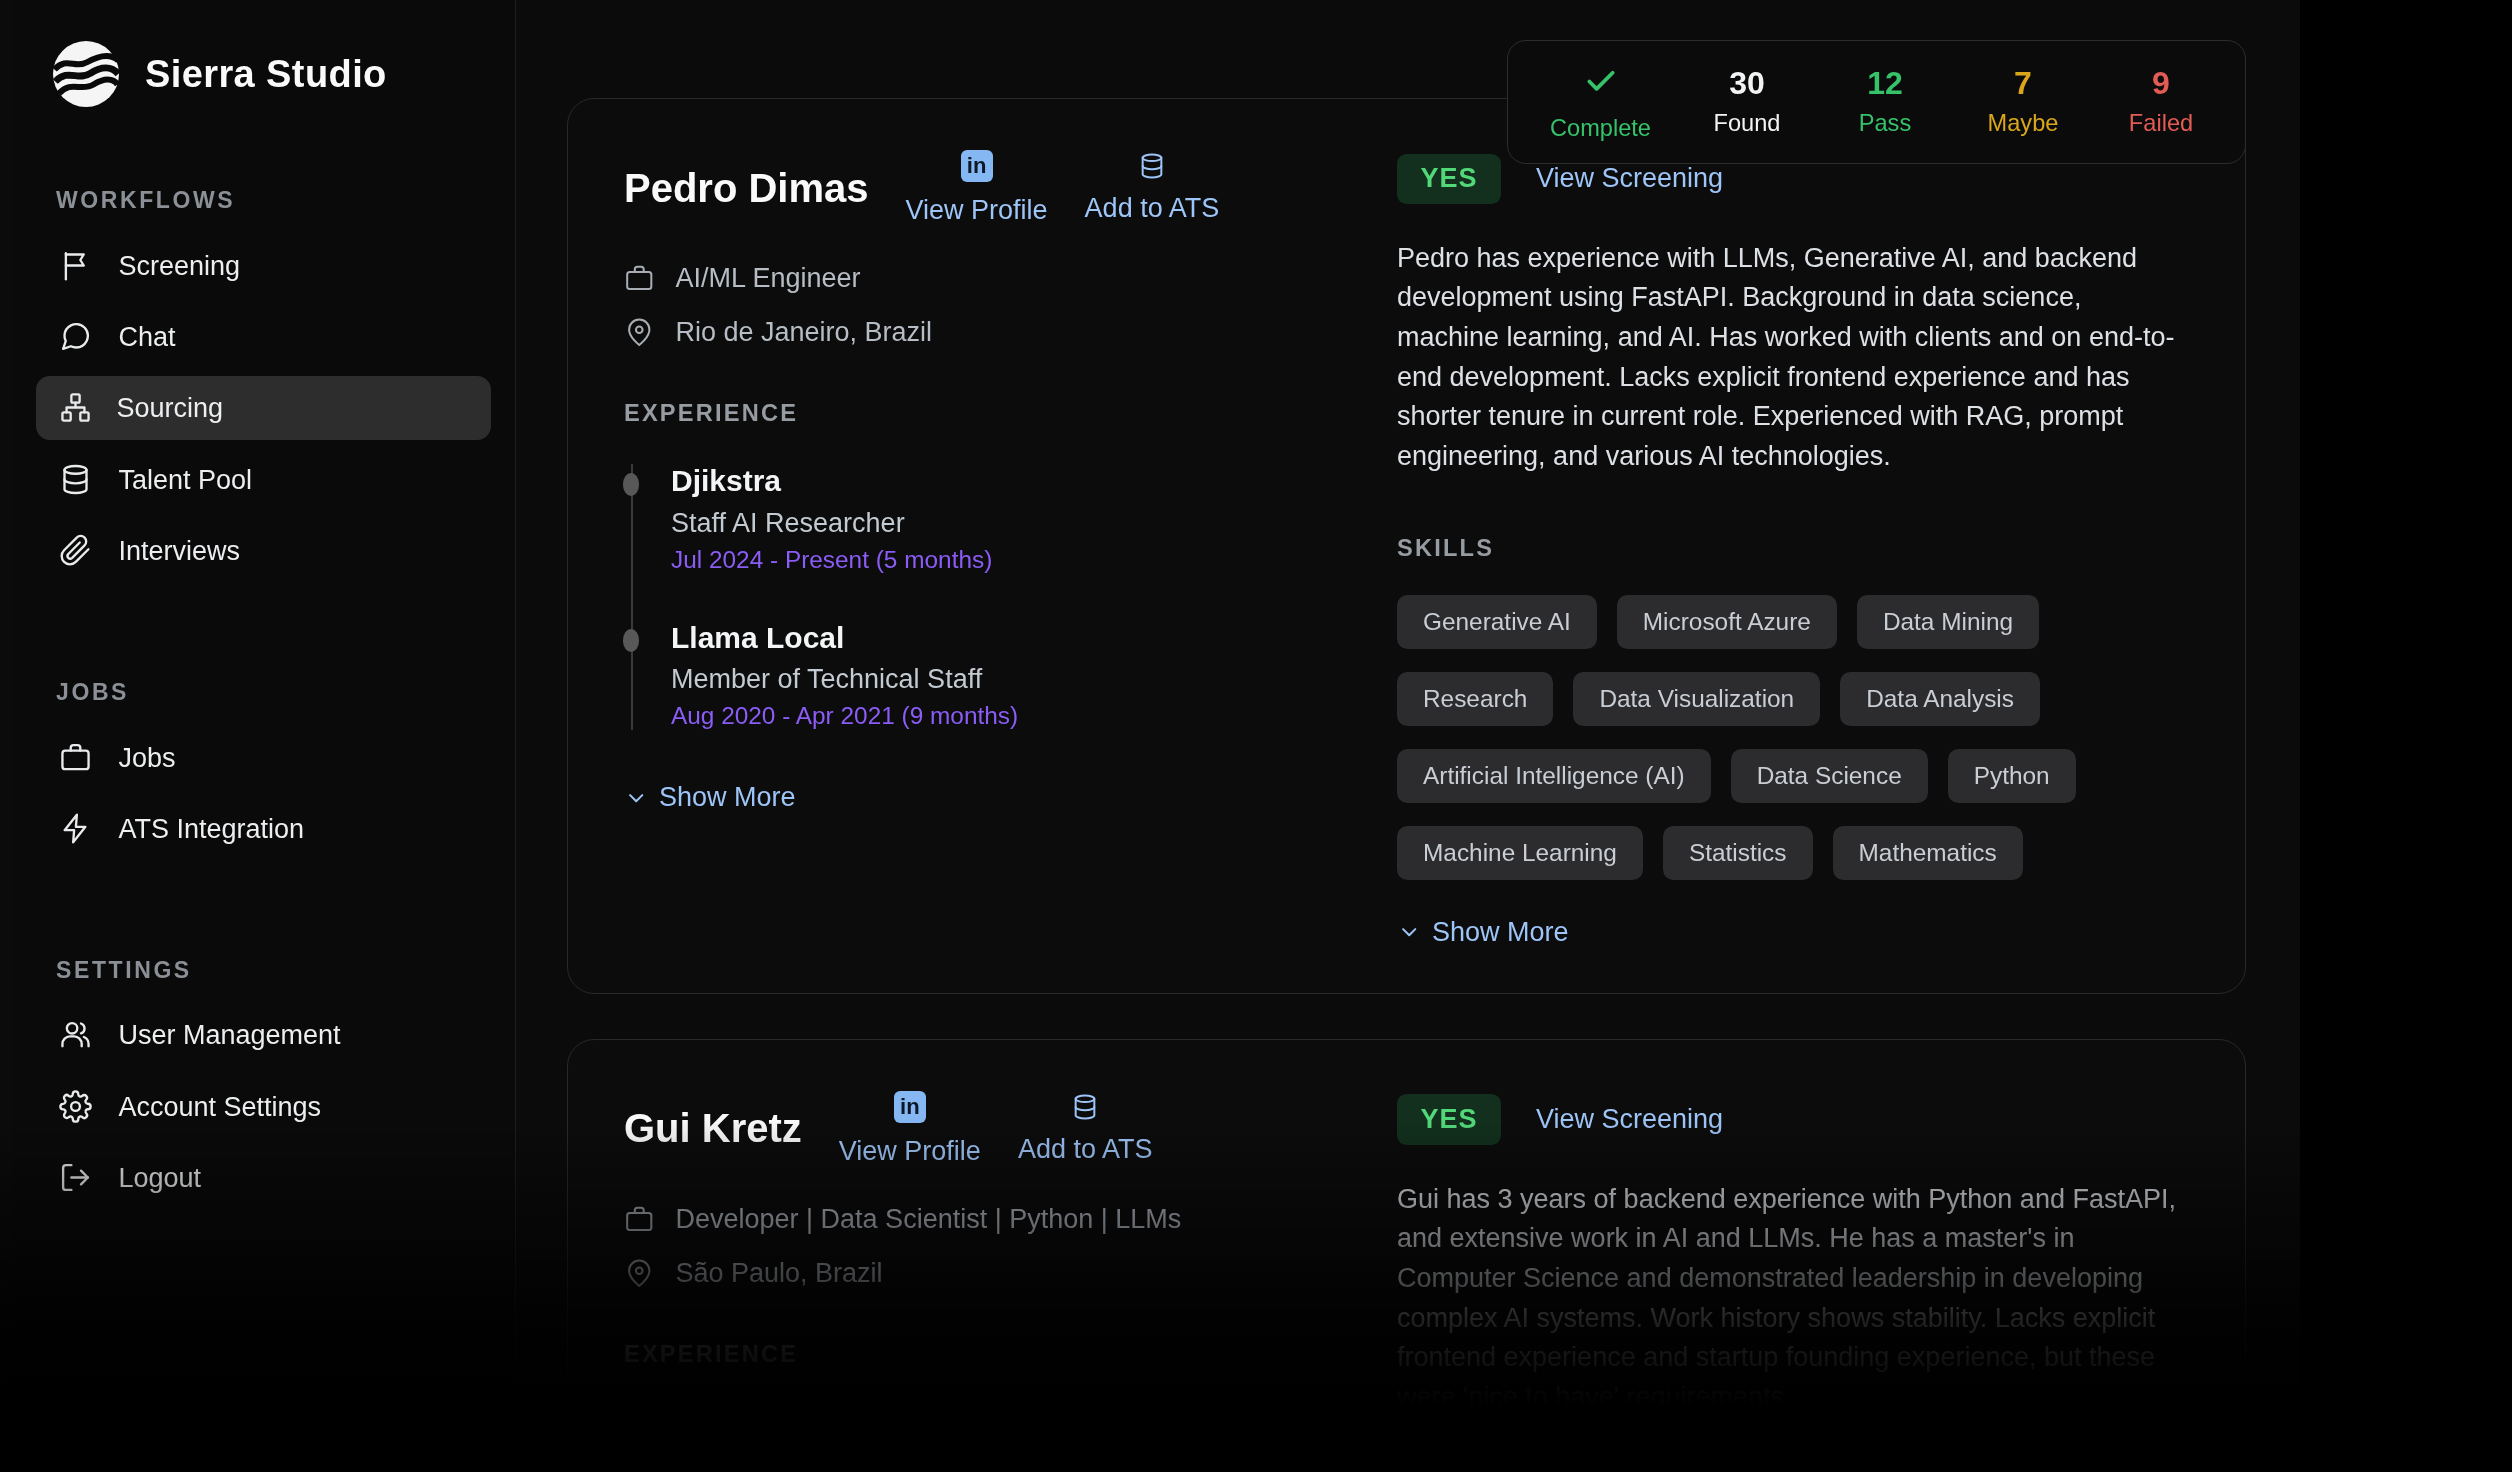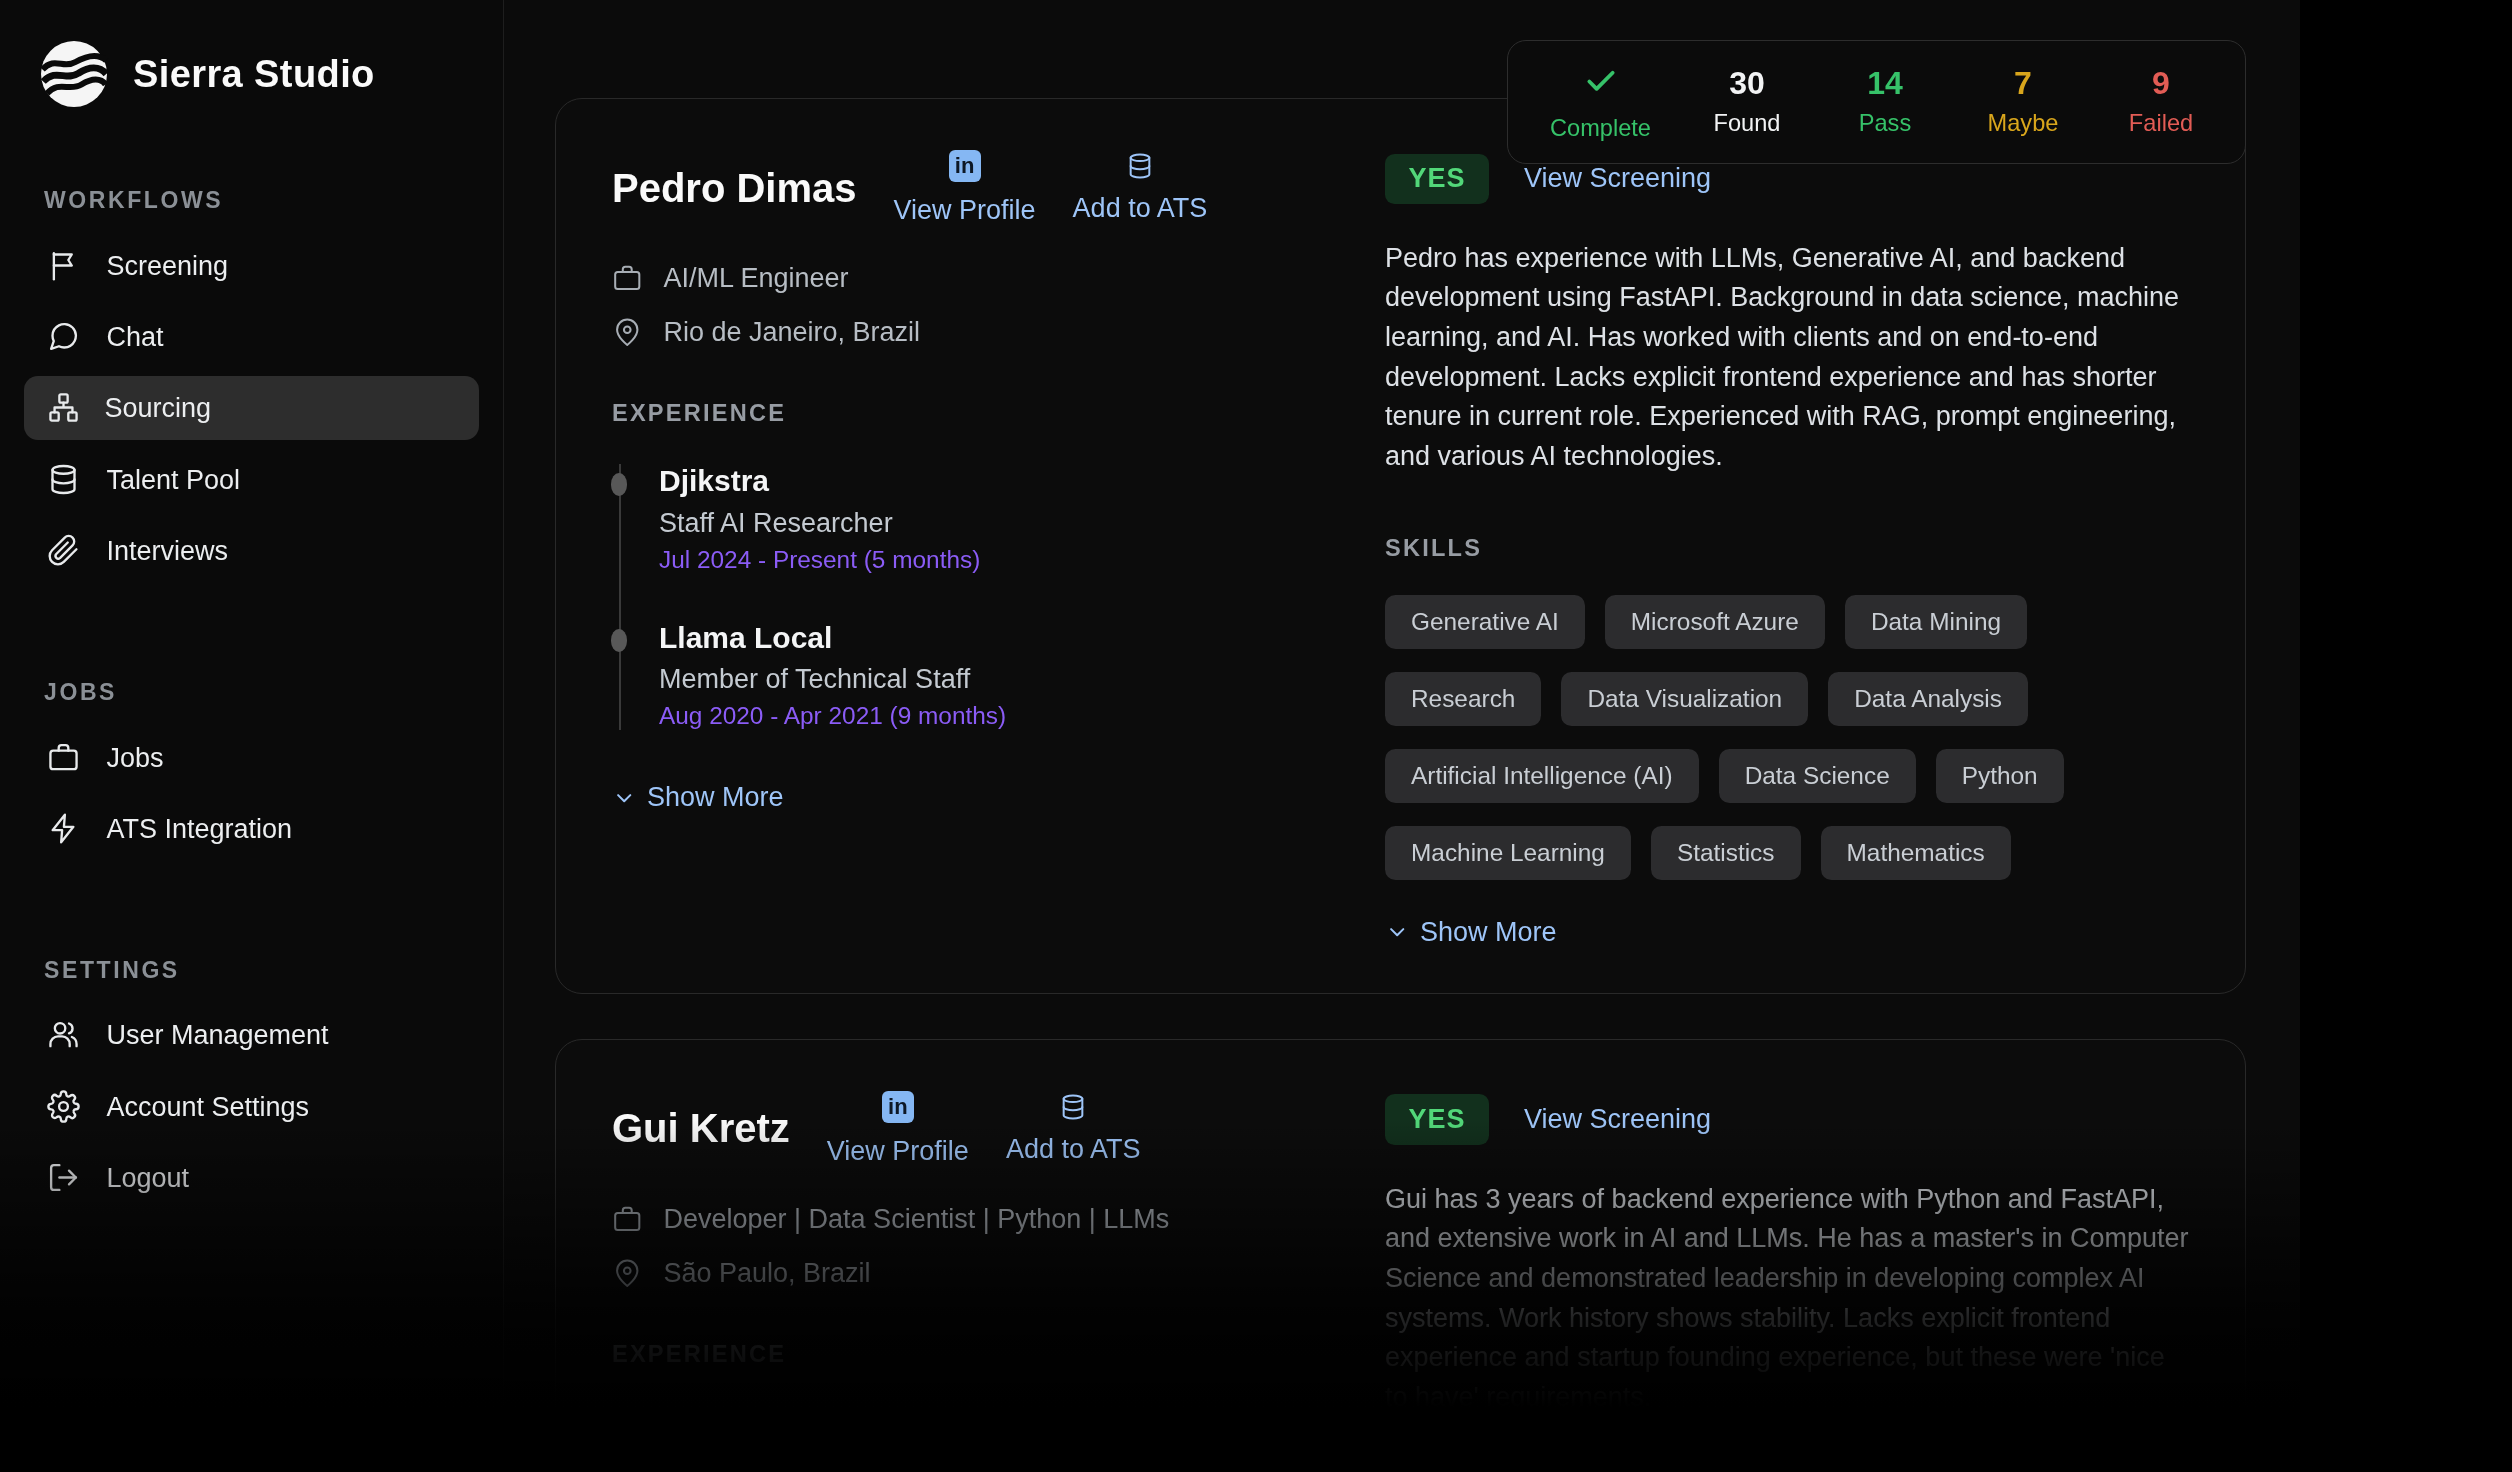--- a/index.html
+++ b/index.html
@@ -1,18 +1,18 @@
 <!DOCTYPE html>
 <html style="font-size:14px"><head>
 <meta charset="utf-8">
 <style>
   * { margin:0; padding:0; box-sizing:border-box; }
   html,body { background:#000; }
   body { font-family:"Liberation Sans","DejaVu Sans",sans-serif; color:#f3f4f5; }
-  .app { position:relative; width:2300px; height:1472px; background:#0b0b0b; display:flex; overflow:hidden; }
+  .app { position:relative; width:2300px; height:1472px; background:#0b0b0b; display:flex; overflow:hidden;padding-left:12px; }
 
   
   .sidebar { width:504px; flex-shrink:0; background:#0a0a0a; border-right:1.7px solid #1e1e1e; padding-top:38px; }
   .brand { display:flex; align-items:center; gap:23px; padding:0 38px; }
   .logo-icon { width:72px; height:72px; flex-shrink:0; }
   .brand-name { font-size:38px; font-weight:700; color:#fafafa; letter-spacing:0.4px; }
   .nav-section { margin-top:96px; }
   .nav-section.first { margin-top:77px; }
   .section-label { padding:0 44px; font-size:23px; font-weight:700; letter-spacing:2.6px; color:#8b9096; margin-bottom:19px; }
   .nav-item { display:flex; align-items:flex-end; gap:26px; margin:7px 24.4px; padding:15.7px 23px; border-radius:14px; font-size:27px; color:#eceef0; cursor:pointer; }
@@ -177,21 +177,21 @@
         <div class="stat-value check-icon"><svg viewBox="0 0 24 24">
               <polyline points="20 6 9 17 4 12"></polyline>
             </svg></div>
         <div class="stat-label" style="color: rgb(54, 194, 105);">Complete</div>
       </div>
       <div class="stat">
         <div class="stat-value" style="color: rgb(242, 243, 244);">30</div>
         <div class="stat-label" style="color: rgb(242, 243, 244);">Found</div>
       </div>
       <div class="stat">
-        <div class="stat-value" style="color: rgb(54, 194, 105);">14</div>
+        <div class="stat-value" style="color: rgb(54, 194, 105);">12</div>
         <div class="stat-label" style="color: rgb(54, 194, 105);">Pass</div>
       </div>
       <div class="stat">
         <div class="stat-value" style="color: rgb(217, 166, 28);">7</div>
         <div class="stat-label" style="color: rgb(217, 166, 28);">Maybe</div>
       </div>
       <div class="stat">
         <div class="stat-value" style="color: rgb(226, 92, 85);">9</div>
         <div class="stat-label" style="color: rgb(226, 92, 85);">Failed</div>
       </div>

